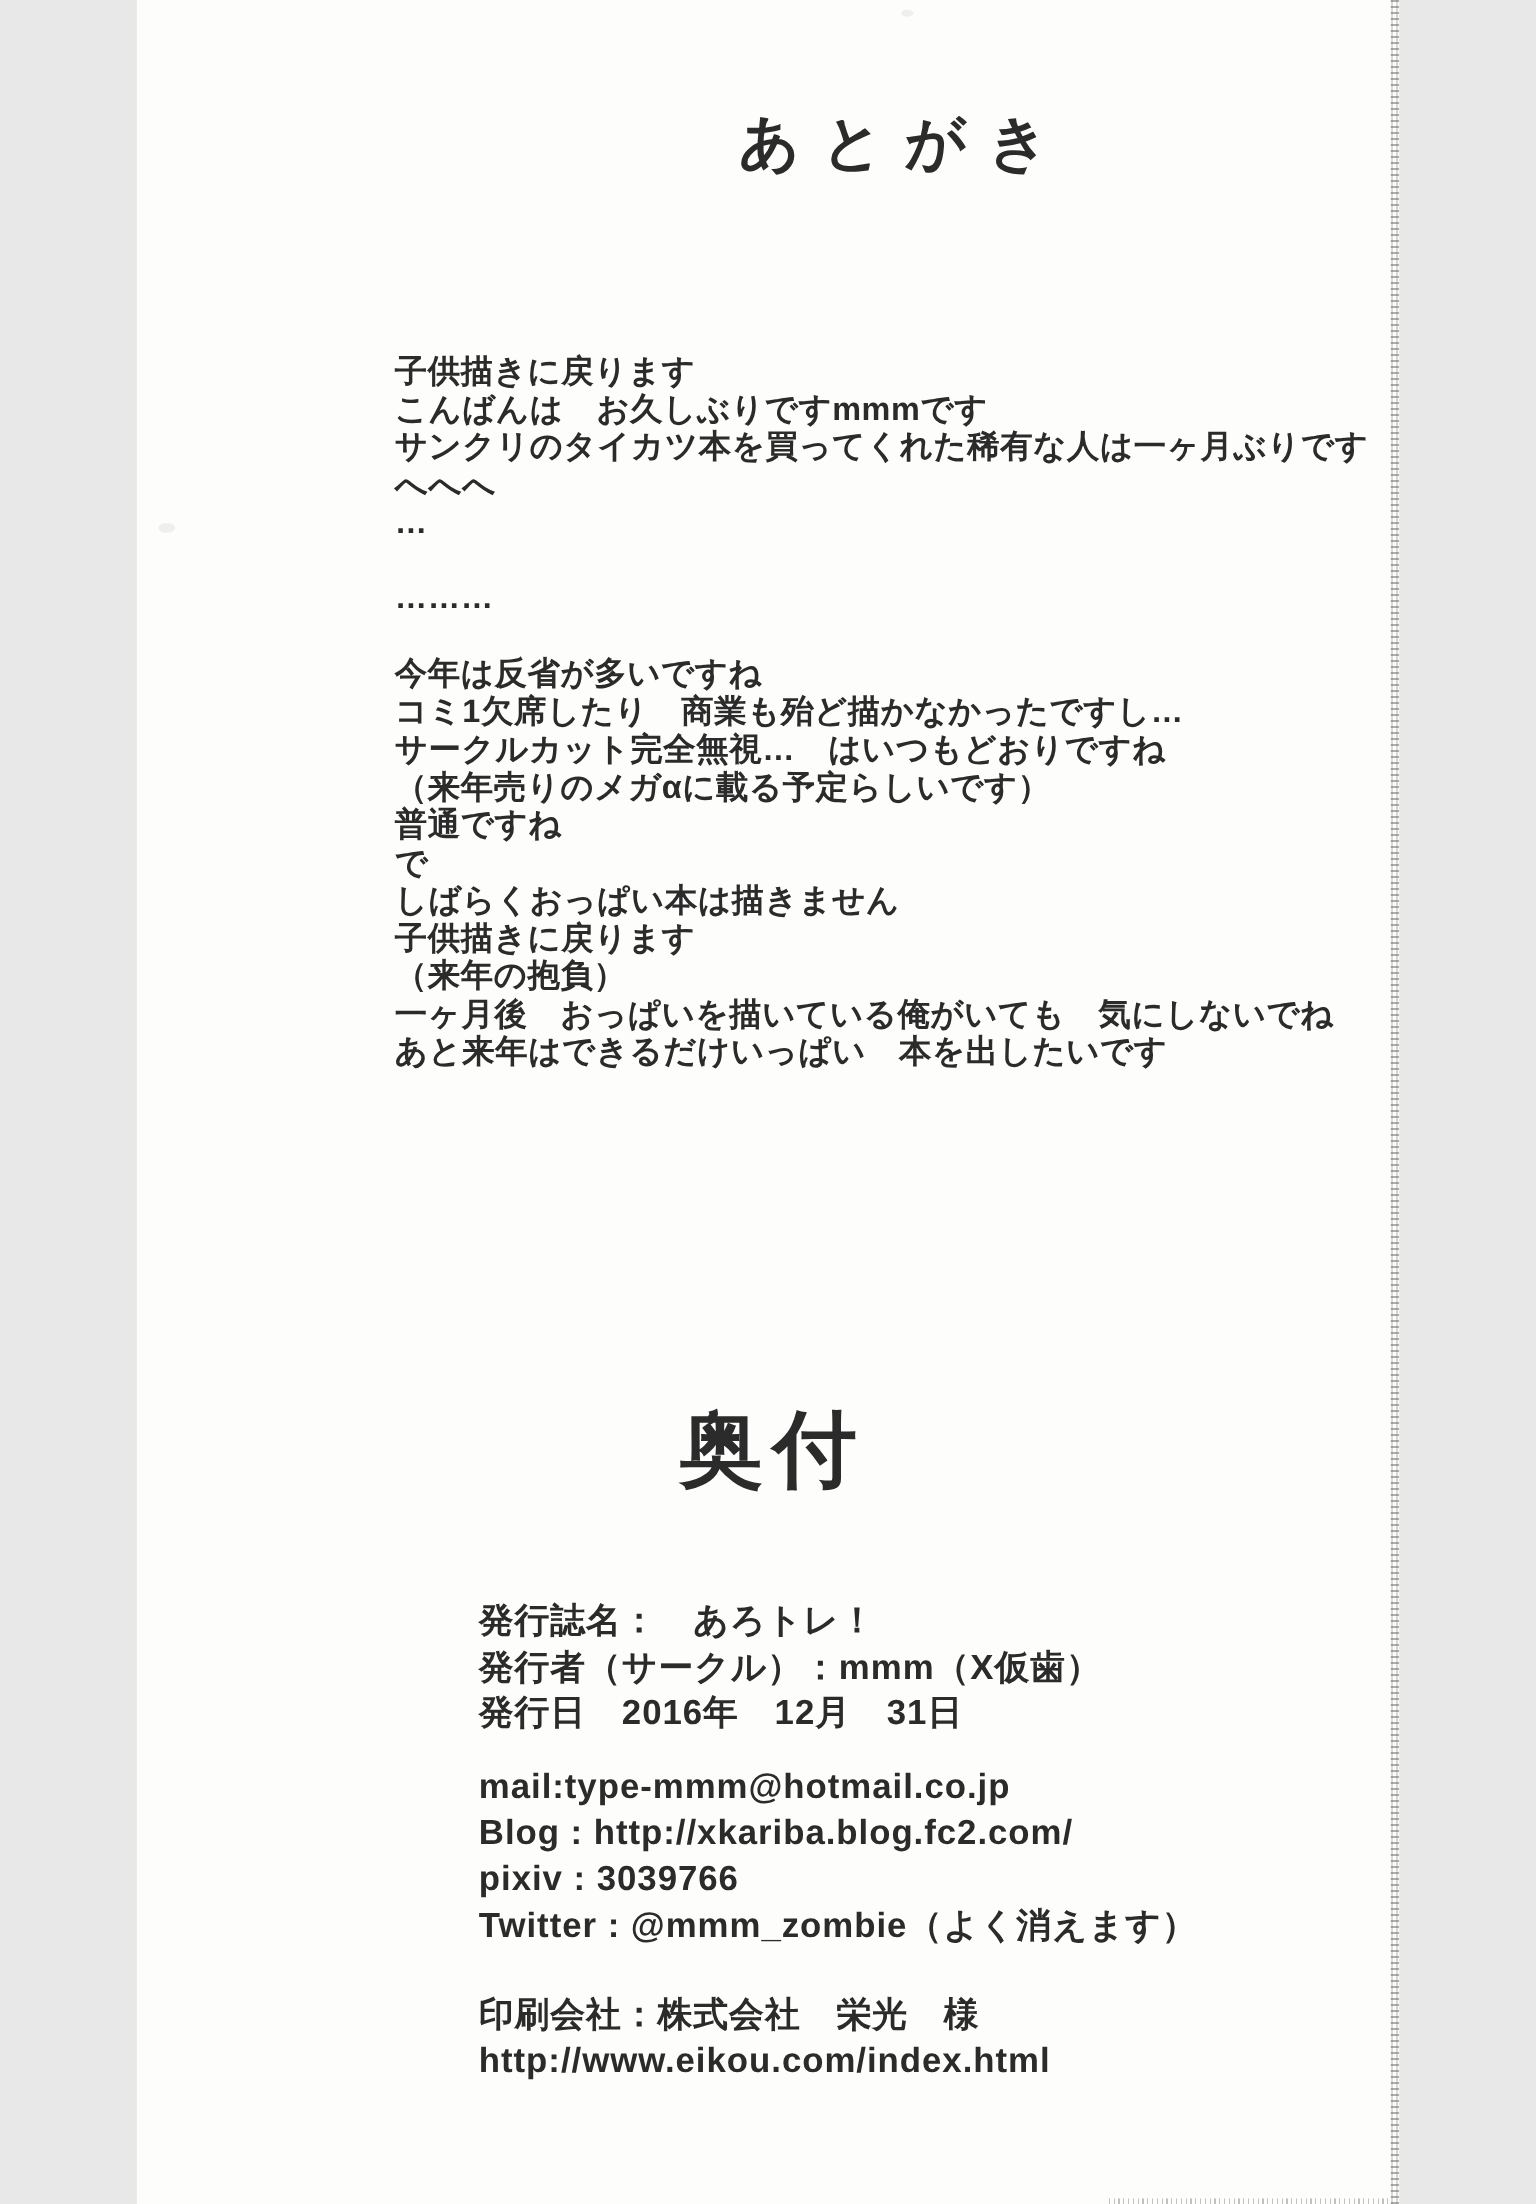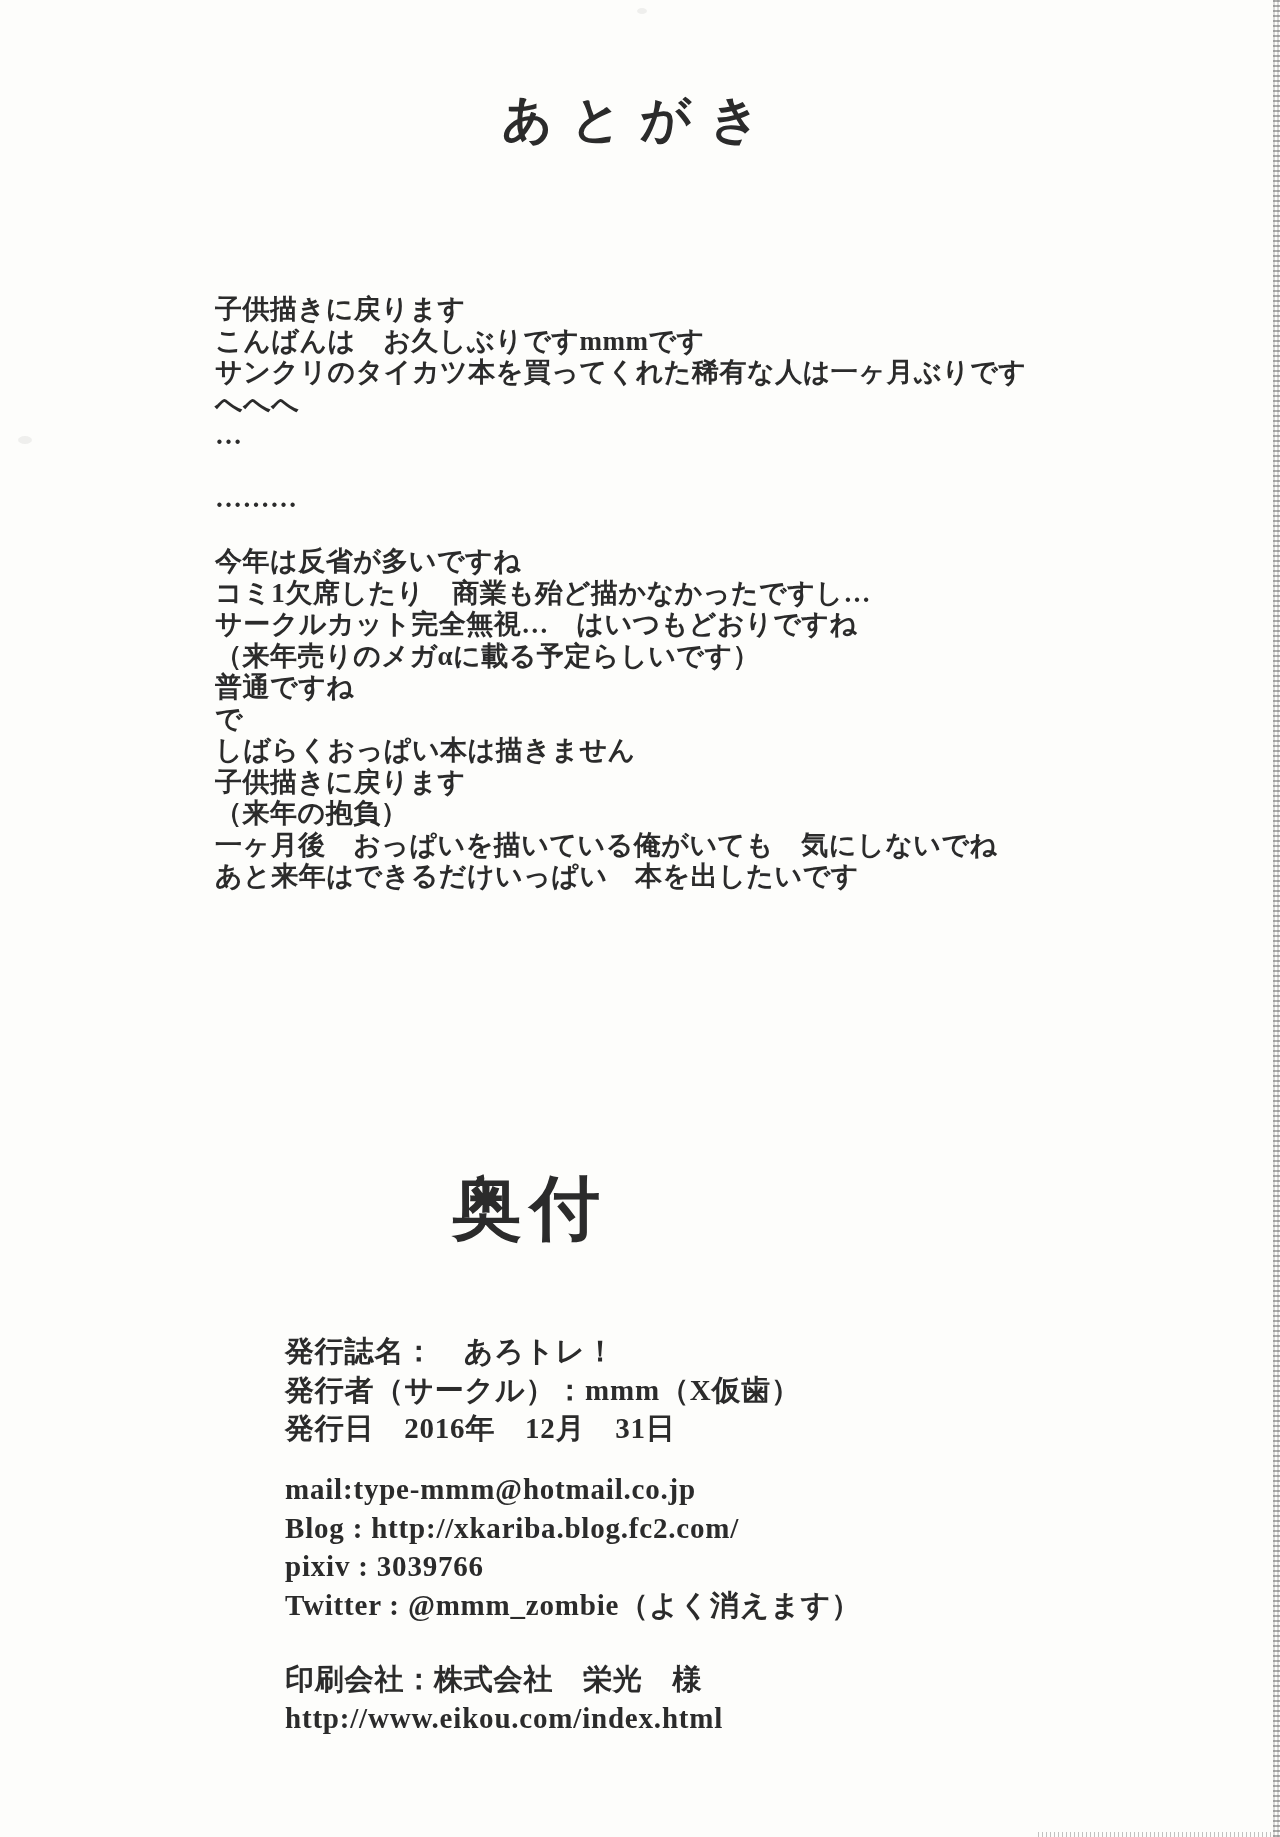--- a/index.html
+++ b/index.html
@@ -3,25 +3,25 @@
 <meta charset="utf-8">
 <style>
   :root{
     --paper:#fdfdfb;
     --ink:#2b2b2b;
     --edge:#a0a0a0;
   }
   html,body{margin:0;padding:0;background:#e8e8e8;}
   .page{
     position:relative;
-    width:1280px;height:1837px;
+    width:1052px;height:1837px;
     margin:0 auto;
     background:var(--paper);
     overflow:hidden;
-    font-family:Liberation Serif, serif;
+    font-family:Liberation Sans, sans-serif;
     color:var(--ink);
   }
   
   .scan-edge-right{
     position:absolute;top:0;right:0;width:7px;height:100%;
     background-image:
       repeating-linear-gradient(0deg, rgba(110,110,110,.55) 0 2px, rgba(255,255,255,0) 2px 5px),
       repeating-linear-gradient(90deg, rgba(150,150,150,.35) 0 2px, rgba(255,255,255,0) 2px 4px);
   }
   .scan-edge-bottom{

